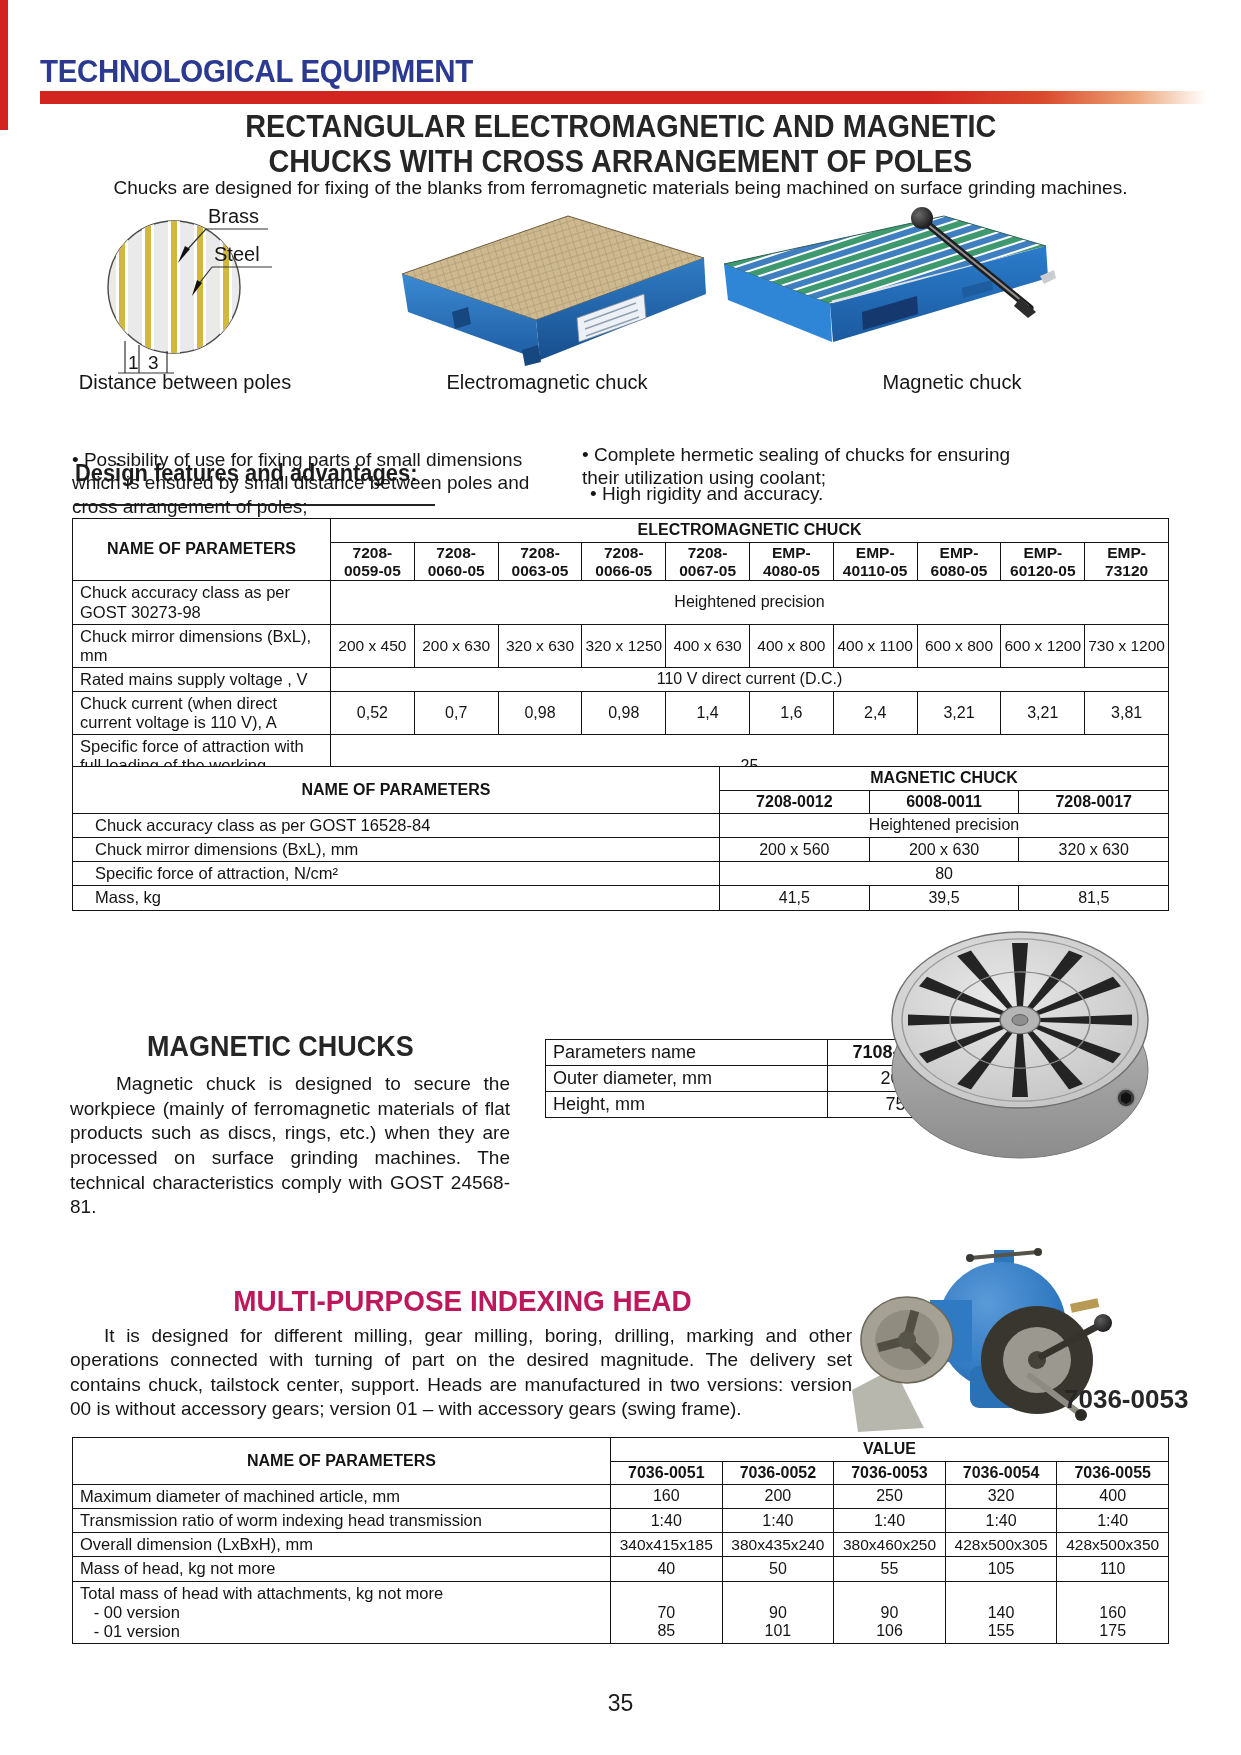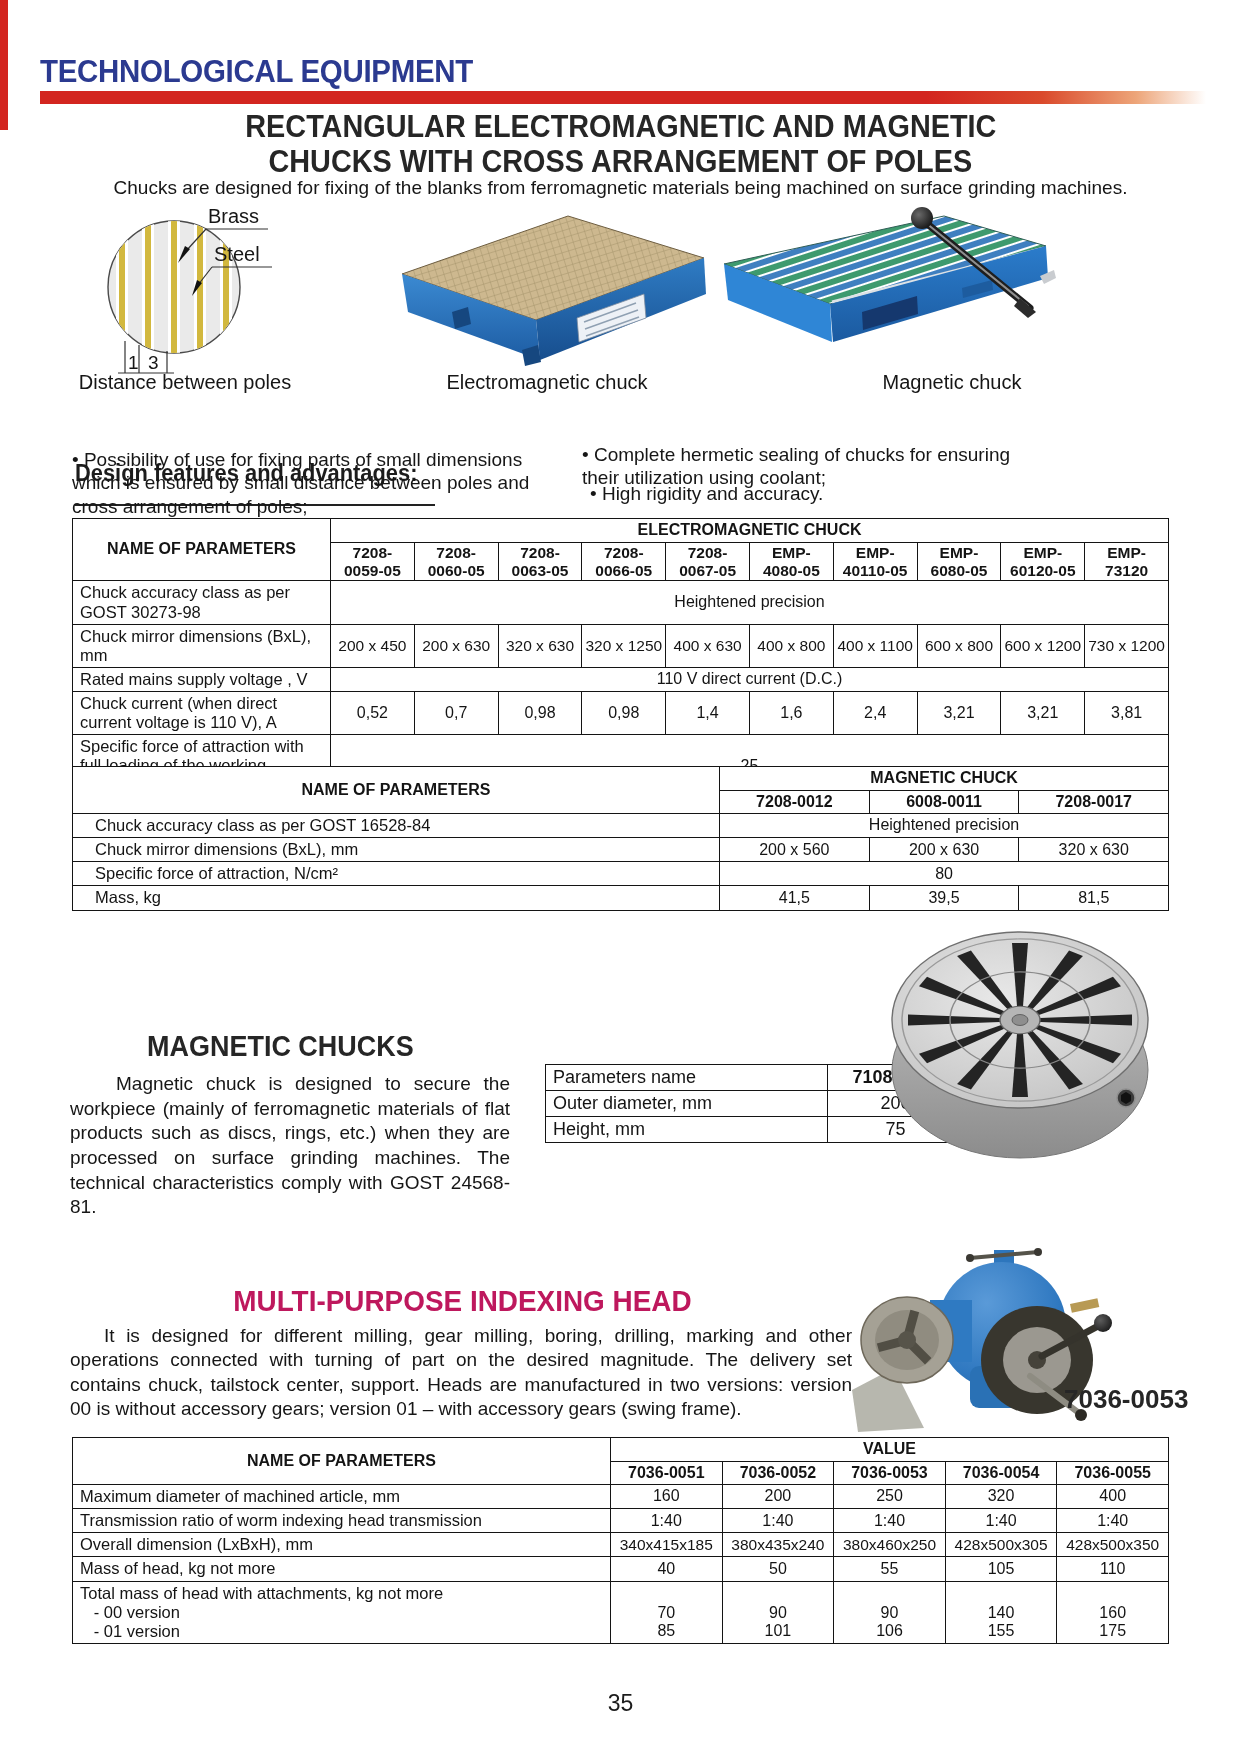--- a/index.html
+++ b/index.html
@@ -292,21 +292,21 @@
   </tr>
 </tbody>
     </table>
 </div>
 
 <div class="abs" style="left:70px;top:1030px;width:420px;text-align:center;font-size:29px;font-weight:700;color:#262626;">
   <span class="cond">MAGNETIC CHUCKS</span>
 </div>
 <div class="abs body-txt just" style="left:70px;top:1072px;width:440px;text-indent:46px;line-height:1.3;">Magnetic chuck is designed to secure the workpiece (mainly of ferromagnetic materials of flat products such as discs, rings, etc.) when they are processed on surface grinding machines. The technical characteristics comply with GOST 24568-81.</div>
 
-<div class="abs" style="left:545px;top:1064px;">
+<div class="abs" style="left:545px;top:1039px;">
 <table class="tbl" style="width:418px;">
   <colgroup>
         <col style="width:282px;">
         <col style="width:136px;">
       </colgroup>
   <tbody>
         <tr>
     <td class="lbl" style="font-size:18px;">Parameters name</td>
     <td style="font-weight:700;font-size:18px;">7108-0006</td>
   </tr>

